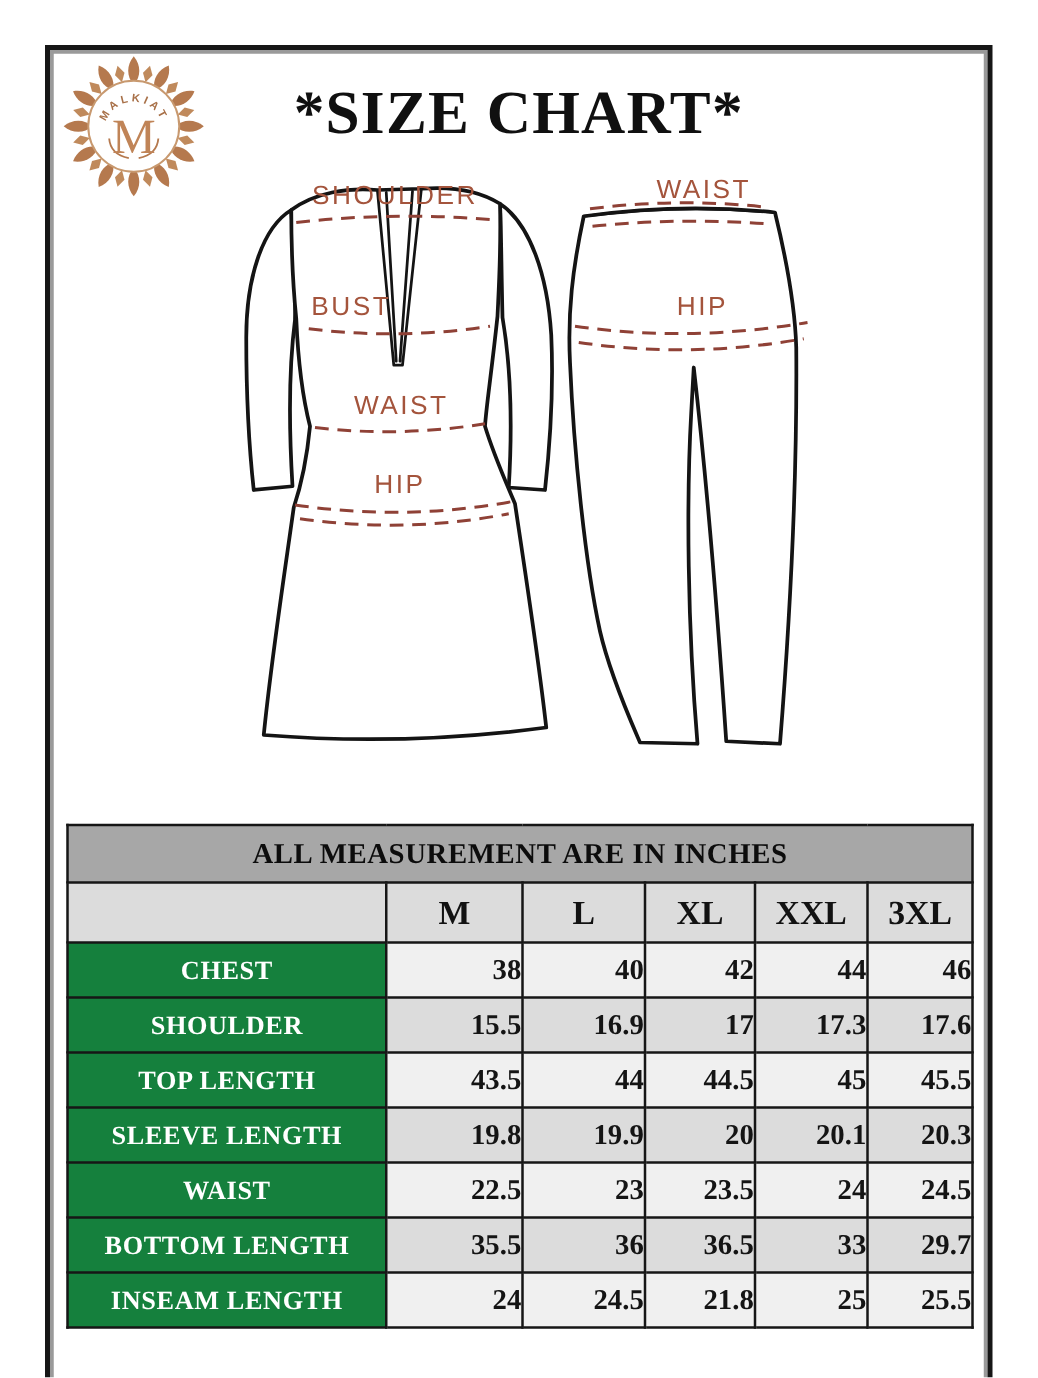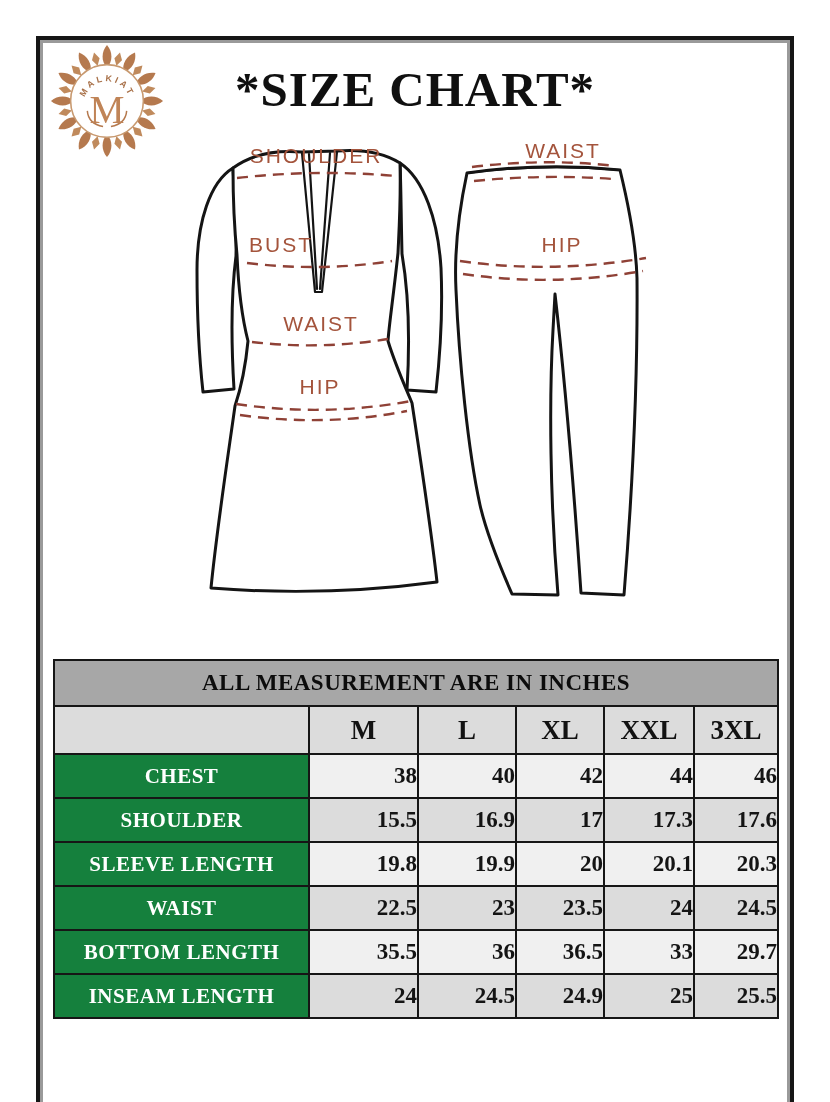--- a/index.html
+++ b/index.html
@@ -157,20 +157,28 @@
       </tr>
       <tr>
         <th class="rl">SHOULDER</th>
         <td class="val">15.5</td>
         <td class="val">16.9</td>
         <td class="val">17</td>
         <td class="val">17.3</td>
         <td class="val">17.6</td>
       </tr>
       <tr>
+        <th class="rl">TOP LENGTH</th>
+        <td class="val">43.5</td>
+        <td class="val">44</td>
+        <td class="val">44.5</td>
+        <td class="val">45</td>
+        <td class="val">45.5</td>
+      </tr>
+      <tr>
         <th class="rl">SLEEVE LENGTH</th>
         <td class="val">19.8</td>
         <td class="val">19.9</td>
         <td class="val">20</td>
         <td class="val">20.1</td>
         <td class="val">20.3</td>
       </tr>
       <tr>
         <th class="rl">WAIST</th>
         <td class="val">22.5</td>
@@ -184,20 +192,20 @@
         <td class="val">35.5</td>
         <td class="val">36</td>
         <td class="val">36.5</td>
         <td class="val">33</td>
         <td class="val">29.7</td>
       </tr>
       <tr>
         <th class="rl">INSEAM LENGTH</th>
         <td class="val">24</td>
         <td class="val">24.5</td>
-        <td class="val">24.9</td>
+        <td class="val">21.8</td>
         <td class="val">25</td>
         <td class="val">25.5</td>
       </tr>
     </tbody>
   </table>
 
 </div>
 
 </body></html>

